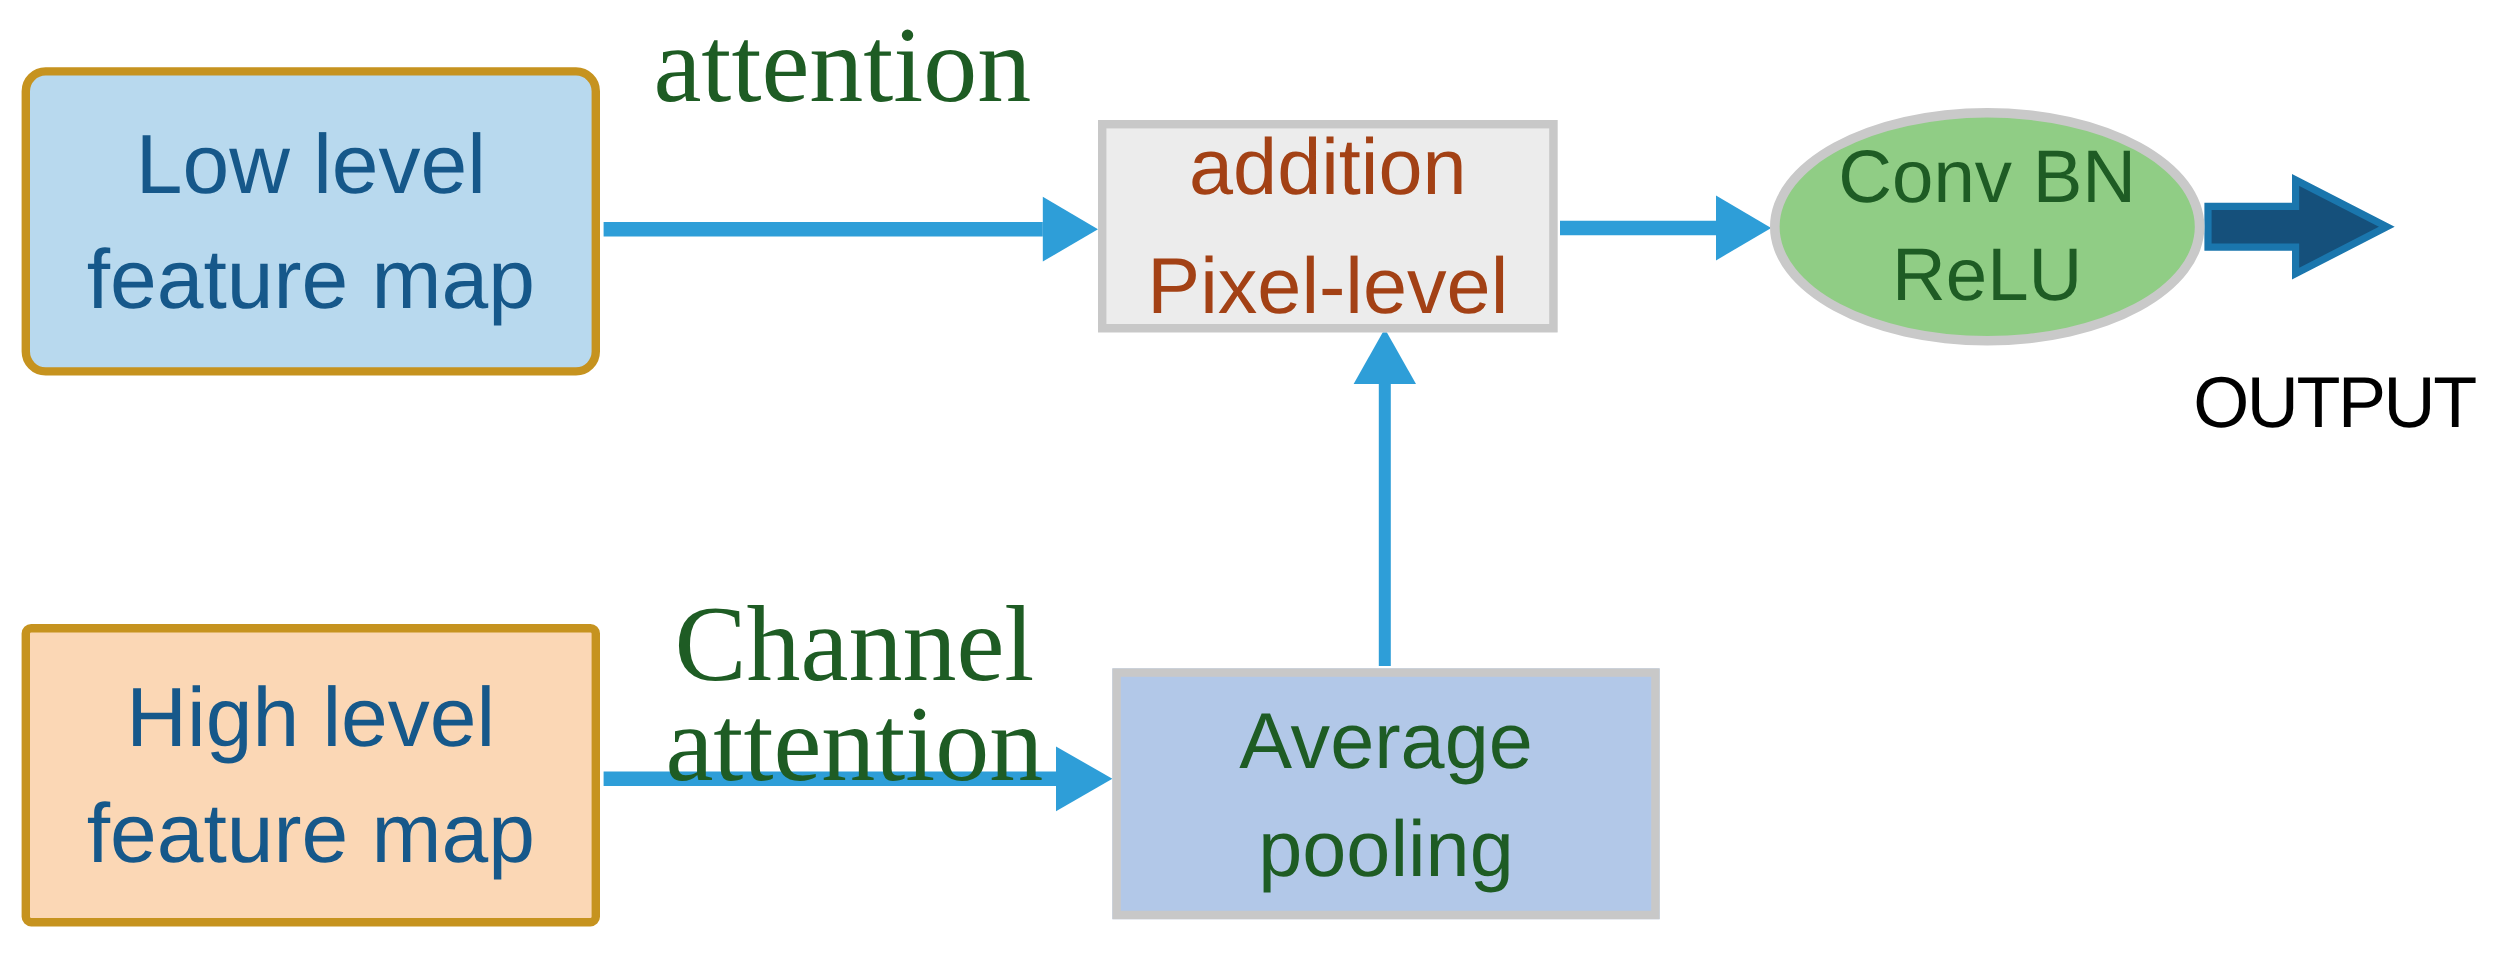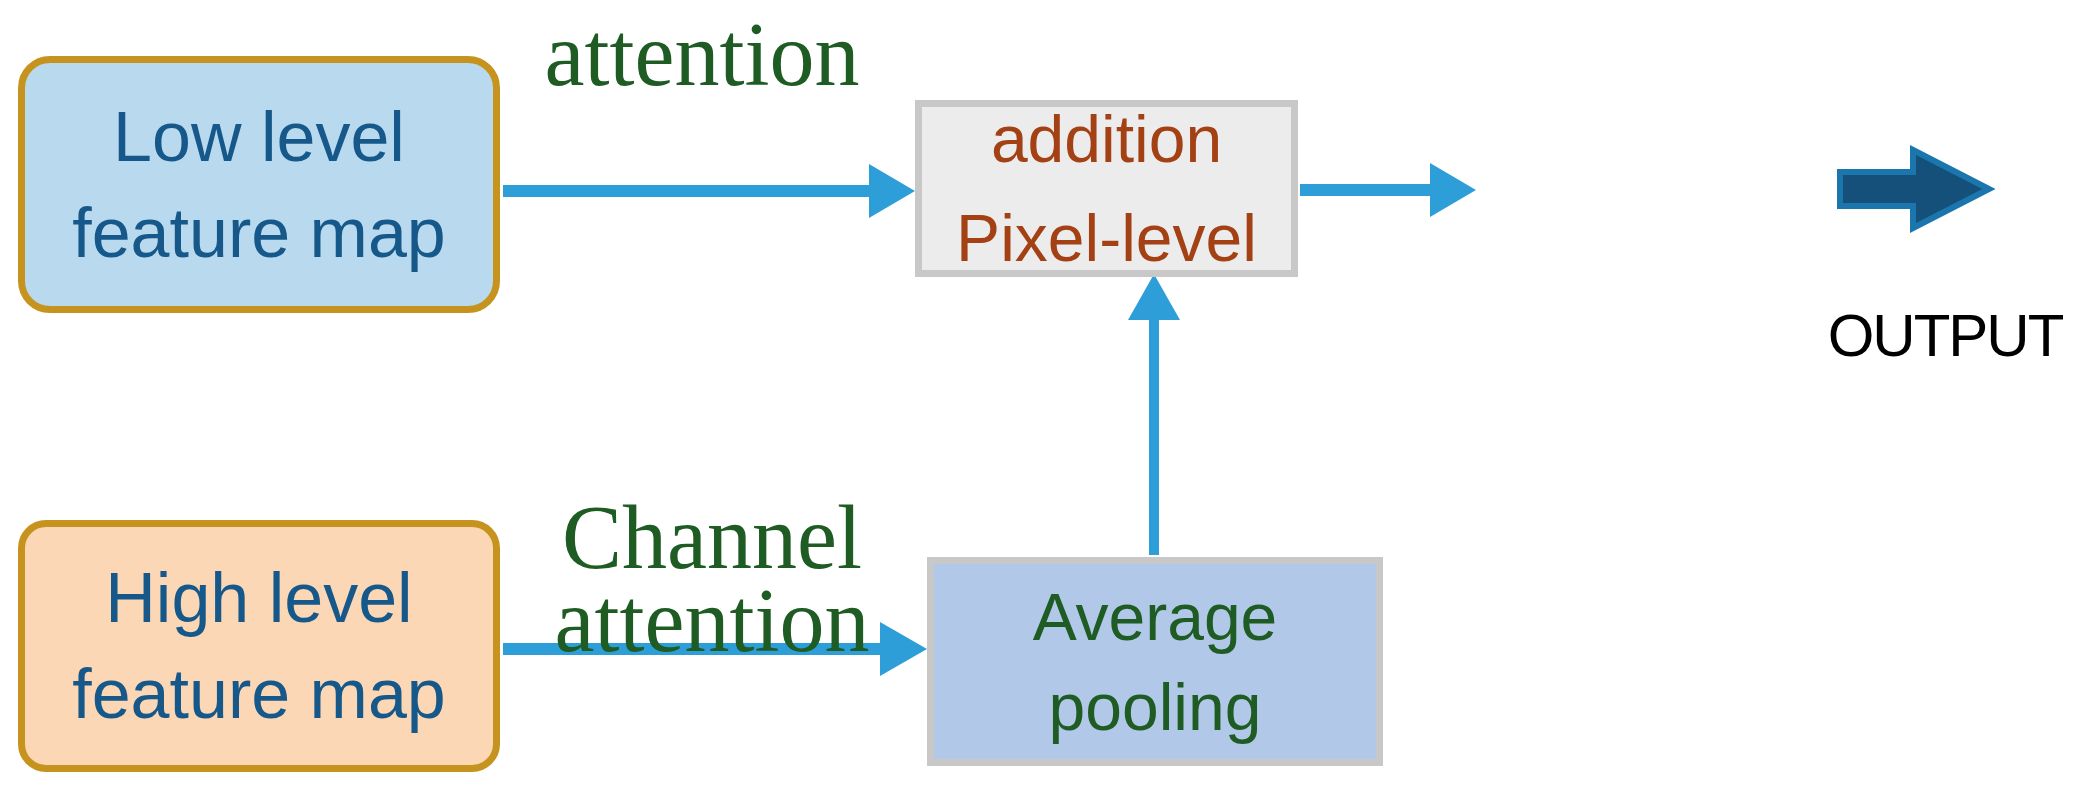--- a/index.html
+++ b/index.html
@@ -13,23 +13,23 @@
   html,body{width:2082px;height:796px;background:#ffffff;overflow:hidden;}
   #stage{position:relative;width:2082px;height:796px;font-family:"Liberation Sans","DejaVu Sans",sans-serif;}
   #arrows{position:absolute;left:0;top:0;width:2082px;height:796px;}
   .arrow-line{stroke:var(--arrow-blue);stroke-width:12;fill:none;}
   .arrow-line.thin{stroke-width:10;}
   .arrow-head{fill:var(--arrow-blue);stroke:none;}
   .block-arrow{fill:var(--output-arrow-fill);stroke:var(--output-arrow-stroke);stroke-width:6;stroke-linejoin:miter;}
   .node{position:absolute;display:flex;align-items:center;justify-content:center;
         flex-direction:column;text-align:center;}
   .node-low{left:18px;top:56px;width:482px;height:257px;background:var(--low-box-fill);
-        border:7px solid var(--gold-border);border-radius:32px;}
+        border:7px solid var(--gold-border);border-radius:20px;}
   .node-high{left:18px;top:520px;width:482px;height:252px;background:var(--high-box-fill);
-        border:7px solid var(--gold-border);border-radius:28px;}
+        border:7px solid var(--gold-border);border-radius:8px;}
   .node-low .line,.node-high .line{font-size:70px;line-height:96px;color:var(--box-text-blue);white-space:nowrap;}
   .node-pixel{left:915px;top:100px;width:383px;height:177px;background:var(--pixel-box-fill);
         border:7px solid var(--gray-border);}
   .node-pixel .line{font-size:66px;line-height:99px;color:var(--pixel-text);white-space:nowrap;}
   .node-avg{left:927px;top:557px;width:456px;height:209px;background:var(--avg-box-fill);
         border:7px solid var(--gray-border);}
   .node-avg .line{font-size:66px;line-height:90px;color:var(--attention-green);white-space:nowrap;}
   .node-ellipse{left:1475px;top:90px;width:362px;height:198px;background:var(--ellipse-fill);
         border:8px solid #c9c9c9;border-radius:50%;}
   .node-ellipse .line{font-size:62px;line-height:82px;color:var(--attention-green);white-space:nowrap;}
@@ -87,16 +87,20 @@
   <div class="node node-pixel">
     <div class="line">addition</div>
     <div class="line">Pixel-level</div>
   </div>
 
   <div class="node node-avg">
     <div class="line">Average</div>
     <div class="line">pooling</div>
   </div>
 
+  <div class="node node-ellipse">
+    <div class="line">Conv BN</div>
+    <div class="line">ReLU</div>
+  </div>
 
   <div class="output-label">OUTPUT</div>
 
 </div>
 
 </body></html>

